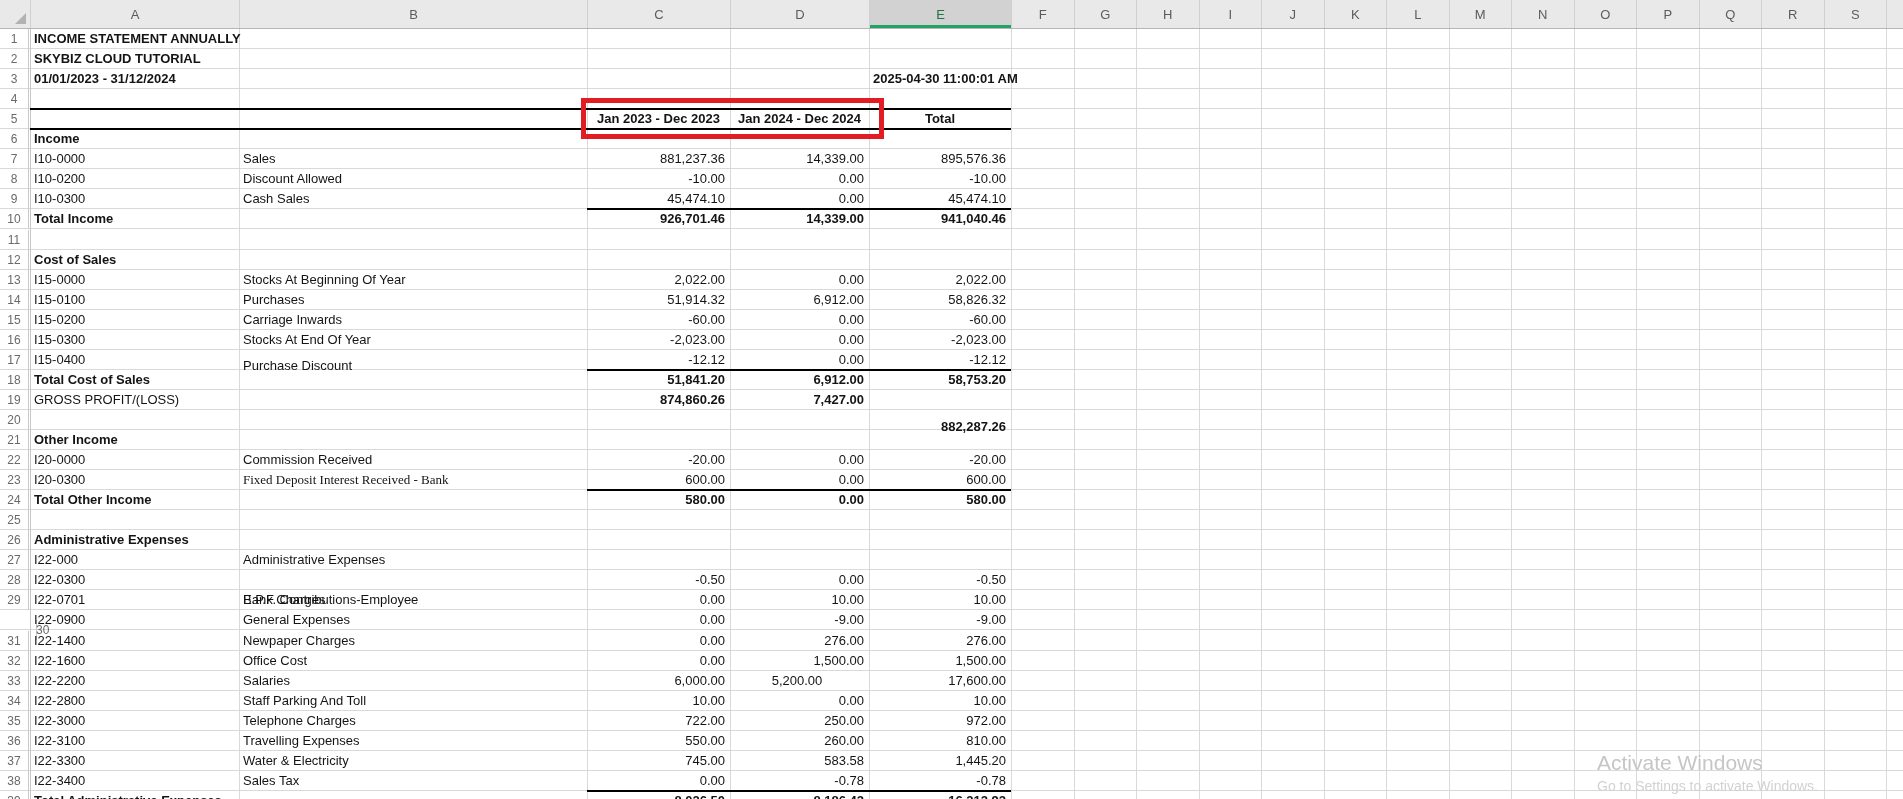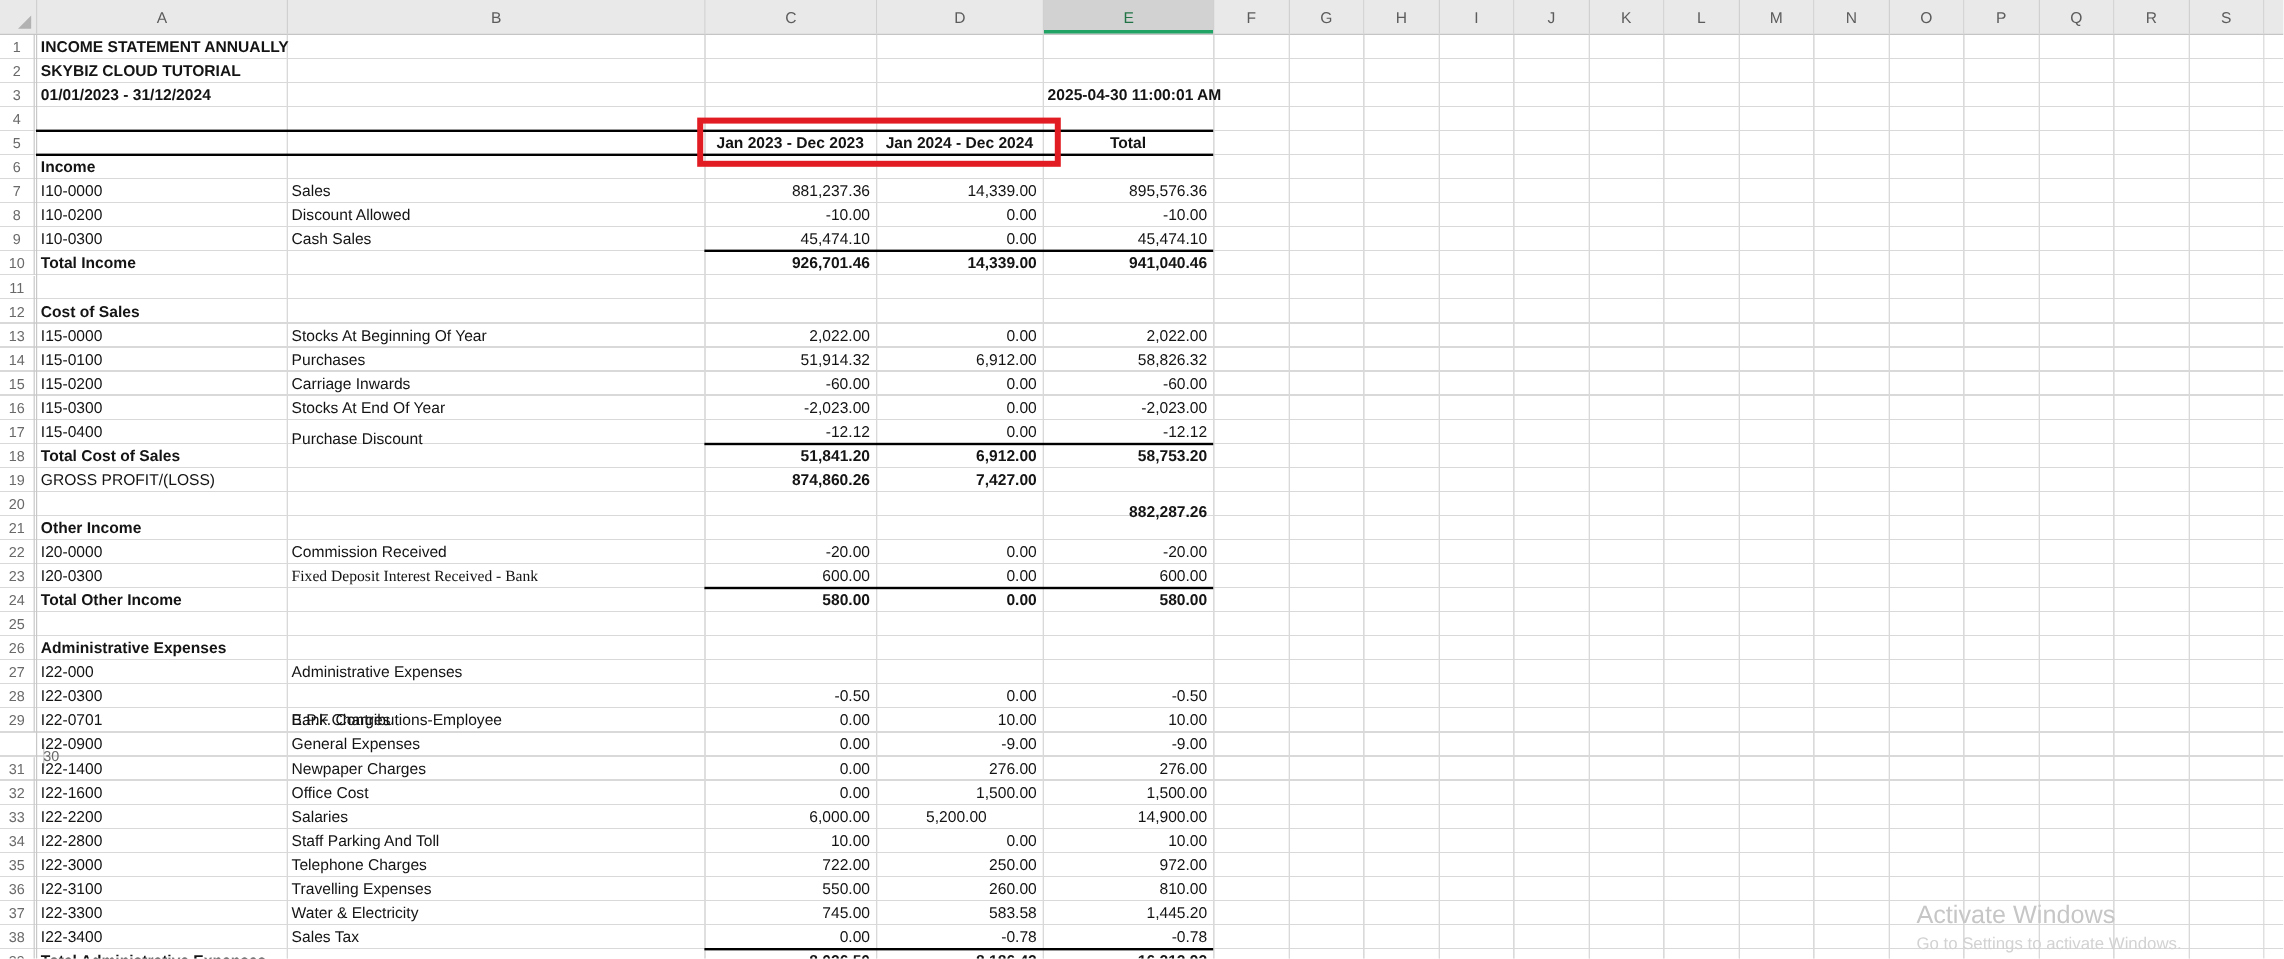--- a/index.html
+++ b/index.html
@@ -244,21 +244,21 @@
       <div class="cell" style="top: 630.5px; height: 20.05px; line-height: 20.05px; left: 869px; width: 137px; text-align: right;">276.00</div>
       <div class="cell" style="top: 650.55px; height: 20.05px; line-height: 20.05px; left: 34px;">I22-1600</div>
       <div class="cell" style="top: 650.55px; height: 20.05px; line-height: 20.05px; left: 243px;">Office Cost</div>
       <div class="cell" style="top: 650.55px; height: 20.05px; line-height: 20.05px; left: 587px; width: 138px; text-align: right;">0.00</div>
       <div class="cell" style="top: 650.55px; height: 20.05px; line-height: 20.05px; left: 730px; width: 134px; text-align: right;">1,500.00</div>
       <div class="cell" style="top: 650.55px; height: 20.05px; line-height: 20.05px; left: 869px; width: 137px; text-align: right;">1,500.00</div>
       <div class="cell" style="top: 670.6px; height: 20.05px; line-height: 20.05px; left: 34px;">I22-2200</div>
       <div class="cell" style="top: 670.6px; height: 20.05px; line-height: 20.05px; left: 243px;">Salaries</div>
       <div class="cell" style="top: 670.6px; height: 20.05px; line-height: 20.05px; left: 587px; width: 138px; text-align: right;">6,000.00</div>
       <div class="cell" style="top: 670.6px; height: 20.05px; line-height: 20.05px; left: 730px; width: 134px; text-align: center;">5,200.00</div>
-      <div class="cell" style="top: 670.6px; height: 20.05px; line-height: 20.05px; left: 869px; width: 137px; text-align: right;">14,900.00</div>
+      <div class="cell" style="top: 670.6px; height: 20.05px; line-height: 20.05px; left: 869px; width: 137px; text-align: right;">17,600.00</div>
       <div class="cell" style="top: 690.65px; height: 20.05px; line-height: 20.05px; left: 34px;">I22-2800</div>
       <div class="cell" style="top: 690.65px; height: 20.05px; line-height: 20.05px; left: 243px;">Staff Parking And Toll</div>
       <div class="cell" style="top: 690.65px; height: 20.05px; line-height: 20.05px; left: 587px; width: 138px; text-align: right;">10.00</div>
       <div class="cell" style="top: 690.65px; height: 20.05px; line-height: 20.05px; left: 730px; width: 134px; text-align: right;">0.00</div>
       <div class="cell" style="top: 690.65px; height: 20.05px; line-height: 20.05px; left: 869px; width: 137px; text-align: right;">10.00</div>
       <div class="cell" style="top: 710.7px; height: 20.05px; line-height: 20.05px; left: 34px;">I22-3000</div>
       <div class="cell" style="top: 710.7px; height: 20.05px; line-height: 20.05px; left: 243px;">Telephone Charges</div>
       <div class="cell" style="top: 710.7px; height: 20.05px; line-height: 20.05px; left: 587px; width: 138px; text-align: right;">722.00</div>
       <div class="cell" style="top: 710.7px; height: 20.05px; line-height: 20.05px; left: 730px; width: 134px; text-align: right;">250.00</div>
       <div class="cell" style="top: 710.7px; height: 20.05px; line-height: 20.05px; left: 869px; width: 137px; text-align: right;">972.00</div>

